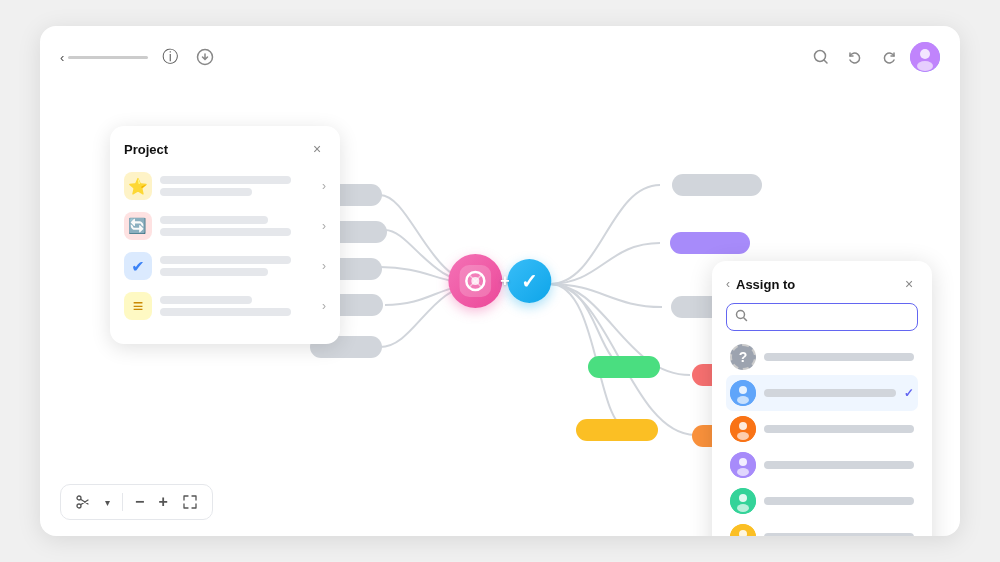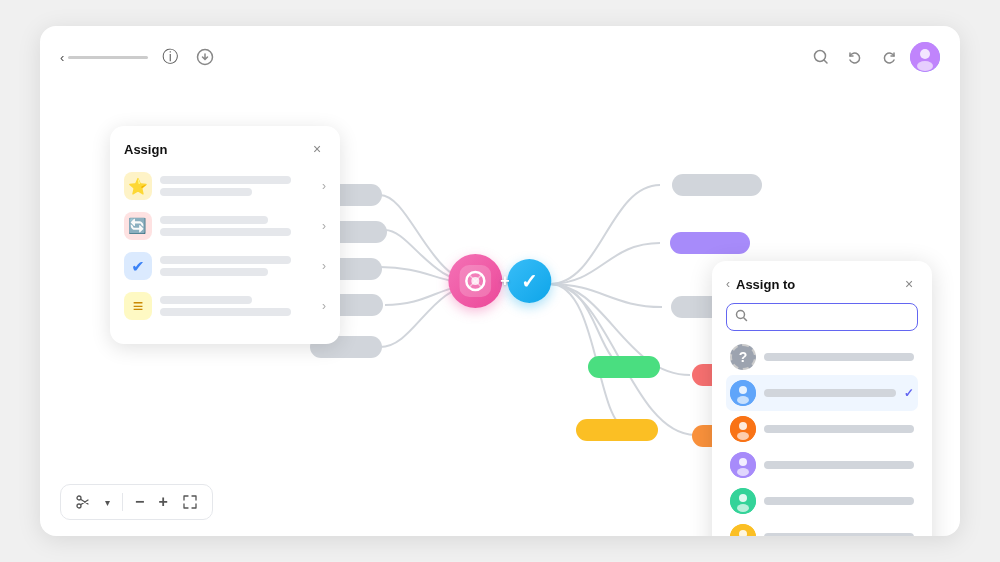--- a/index.html
+++ b/index.html
@@ -451,21 +451,21 @@
         </svg>
       </div>
       <span class="center-icon-plus">+</span>
       <div class="center-icon-check">
         <span style="font-size:20px;font-weight:700;">✓</span>
       </div>
     </div>
 
     <div class="project-panel">
       <div class="project-panel-header">
-        <span class="project-title">Assign</span>
+        <span class="project-title">Project</span>
         <button class="panel-close">×</button>
       </div>
 
       <div class="project-item">
         <div class="project-item-icon icon-star">⭐</div>
         <div class="project-item-lines">
           <div class="item-line long"></div>
           <div class="item-line short"></div>
         </div>
         <span class="project-item-arrow">›</span>

